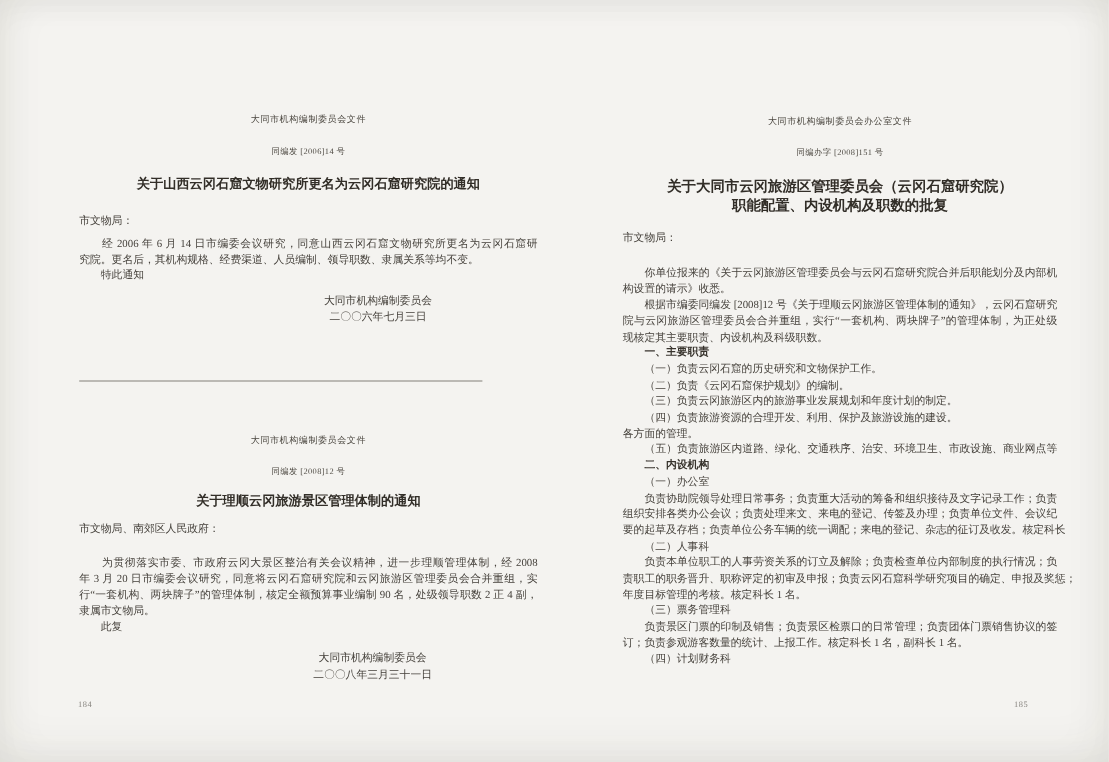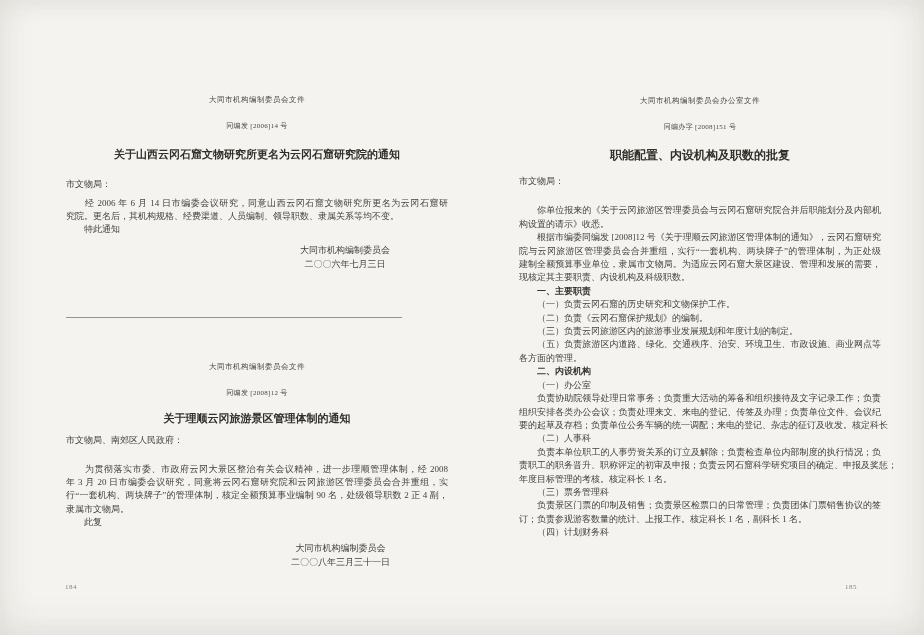--- a/index.html
+++ b/index.html
@@ -30,22 +30,22 @@
   .org   { font-size: 7.5px; line-height: 11px;   letter-spacing: 0.5px; color: #4c4841; }
   .docno { font-size: 7px;   line-height: 10.5px; letter-spacing: 0.3px; color: #4c4841; }
   .doc-title  { font-size: 11px; line-height: 18px;   font-weight: bold; color: #322e28;
                 font-family: "Liberation Sans", "DejaVu Sans", sans-serif; }
   .doc-title2 { font-size: 12px; line-height: 16.5px; font-weight: bold; color: #322e28;
                 font-family: "Liberation Sans", "DejaVu Sans", sans-serif; }
   .line { font-size: 9px; line-height: 13.2px; white-space: nowrap; color: #45413b; }
   .col-right .line { line-height: 13.4px; }
   .j { text-align: justify; text-align-last: justify; }
   .heading { font-weight: bold; color: #37332c;
-             font-family: Liberation Serif, serif; }
-  .sig { width: max-content; text-align: center; margin-left: auto; margin-right: 58px; }
+             font-family: Liberation Mono, monospace; }
+  .sig { width: max-content; text-align: center; margin-left: auto; margin-right: 88px; }
   .sig .line { line-height: 13.5px; }
   .divider { height: 0; border-top: 1px solid #96938d; width: 336px; margin-top: 46px; }
   .pagenum { position: absolute; top: 583px; font-size: 7px; letter-spacing: 0.5px; color: #86837e; }
   .pagenum-left  { left: 65px; }
   .pagenum-right { left: 845px; }
 
   .mt2  { margin-top: 16px; }  .mt4  { margin-top: 4px; }
   .mt5  { margin-top: 5px; }  .mt6  { margin-top: 6px; }
   .mt7  { margin-top: 7px; }  .mt8  { margin-top: 8px; }
   .mt10 { margin-top: 10px; } .mt12 { margin-top: 12px; }
@@ -94,39 +94,40 @@
         <div class="line">二〇〇八年三月三十一日</div>
       </div>
     </div>
   </div>
 
   <div class="col col-right">
     <div>
       <div class="org center mt5">大同市机构编制委员会办公室文件</div>
       <div class="docno center mt2">同编办字 [2008]151 号</div>
       <div class="mt14">
+        <div class="doc-title2 center">关于大同市云冈旅游区管理委员会（云冈石窟研究院）</div>
         <div class="doc-title2 center">职能配置、内设机构及职数的批复</div>
       </div>
       <div class="line mt12">市文物局：</div>
 
       <div class="mt2">
         <div class="line j">　　你单位报来的《关于云冈旅游区管理委员会与云冈石窟研究院合并后职能划分及内部机</div>
         <div class="line">构设置的请示》收悉。</div>
         <div class="line j">　　根据市编委同编发 [2008]12 号《关于理顺云冈旅游区管理体制的通知》，云冈石窟研究</div>
         <div class="line j">院与云冈旅游区管理委员会合并重组，实行“一套机构、两块牌子”的管理体制，为正处级</div>
-        <div class="line j">建制全额预算事业单位，隶属市文物局。为适应云冈石窟大景区建设、管理和发展的需要，</div>
         <div class="line">现核定其主要职责、内设机构及科级职数。</div>
 
         <div class="line heading">　　一、主要职责</div>
 
         <div class="line">　　（一）负责云冈石窟的历史研究和文物保护工作。</div>
         <div class="line">　　（二）负责《云冈石窟保护规划》的编制。</div>
         <div class="line">　　（三）负责云冈旅游区内的旅游事业发展规划和年度计划的制定。</div>
+        <div class="line">　　（四）负责旅游资源的合理开发、利用、保护及旅游设施的建设。</div>
+        <div class="line">各方面的管理。</div>
         <div class="line j">　　（五）负责旅游区内道路、绿化、交通秩序、治安、环境卫生、市政设施、商业网点等</div>
-        <div class="line">各方面的管理。</div>
 
         <div class="line heading">　　二、内设机构</div>
 
         <div class="line">　　（一）办公室</div>
         <div class="line j">　　负责协助院领导处理日常事务；负责重大活动的筹备和组织接待及文字记录工作；负责</div>
         <div class="line j">组织安排各类办公会议；负责处理来文、来电的登记、传签及办理；负责单位文件、会议纪</div>
         <div class="line j">要的起草及存档；负责单位公务车辆的统一调配；来电的登记、杂志的征订及收发。核定科长</div>
         <div class="line">　　（二）人事科</div>
         <div class="line j">　　负责本单位职工的人事劳资关系的订立及解除；负责检查单位内部制度的执行情况；负</div>
         <div class="line j">责职工的职务晋升、职称评定的初审及申报；负责云冈石窟科学研究项目的确定、申报及奖惩；</div>

